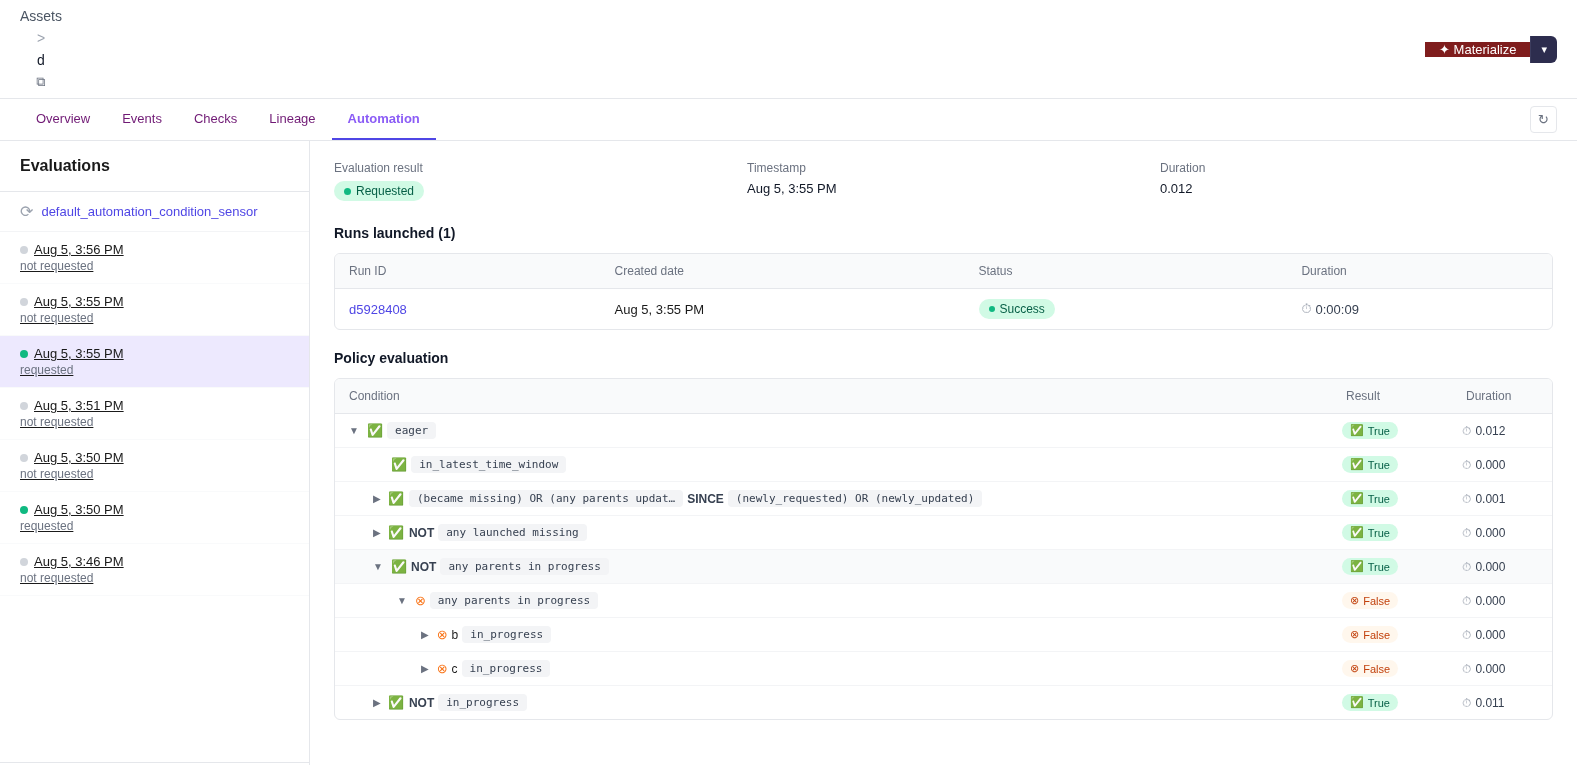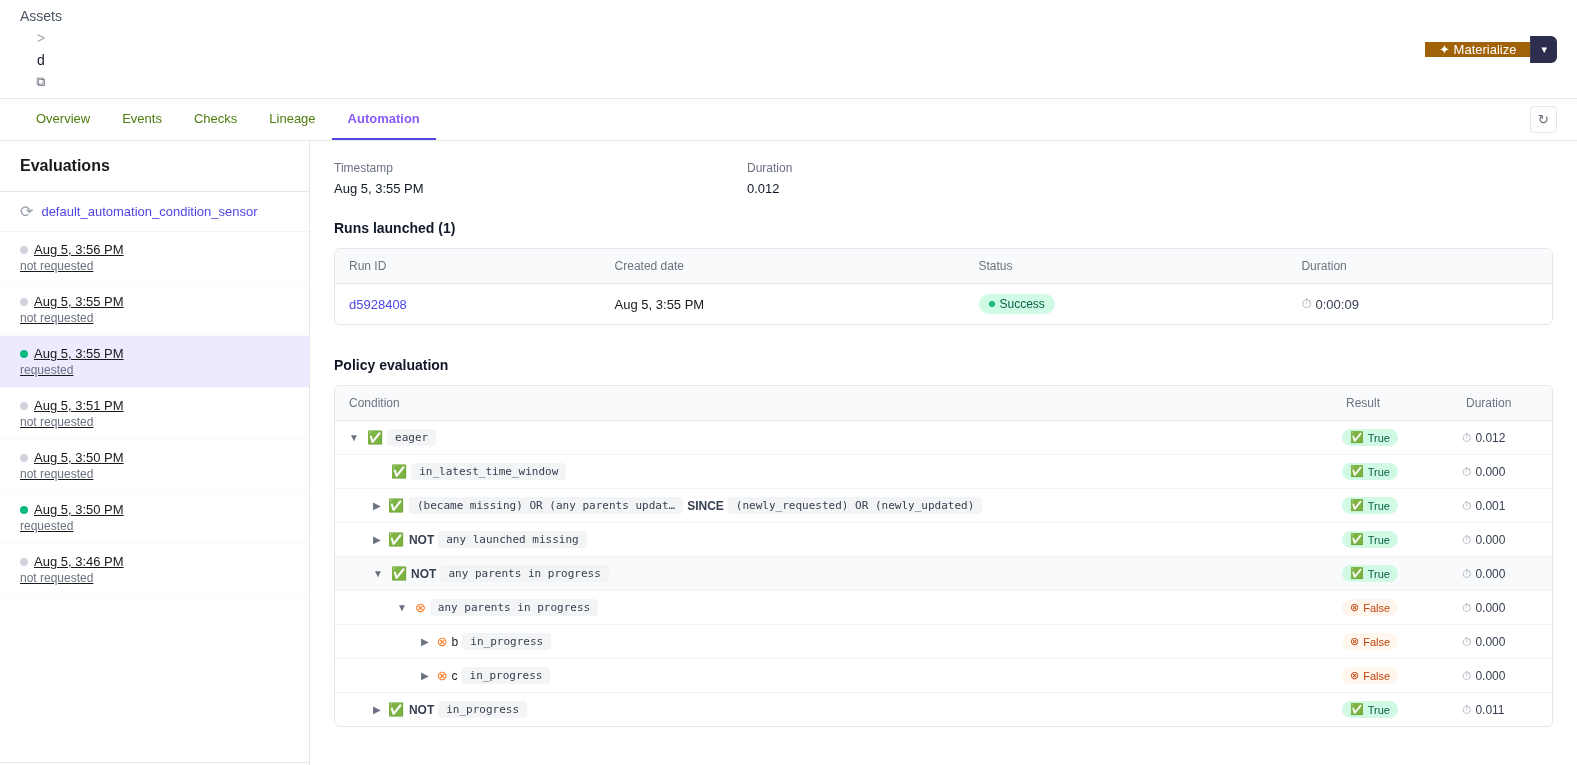--- a/index.html
+++ b/index.html
@@ -13,37 +13,37 @@
     .breadcrumb { display: flex; align-items: center; gap: 6px; font-size: 14px; color: #6b7280; flex-direction: column; }
     .breadcrumb .assets-link { color: #4b5563; font-weight: 500; }
     .breadcrumb .sep { color: #9ca3af; }
     .breadcrumb .current { color: #111827; font-weight: 500; }
     .breadcrumb .icon-btn { background: none; border: none; cursor: pointer; color: #6b7280; font-size: 13px; }
     .materialize-btn {
       display: flex; align-items: center; gap: 0;
       border-radius: 6px; overflow: hidden;
     }
     .mat-main {
-      background: #a16207; color: #fff; border: none; padding: 0 14px;
+      background: #7f1d1d; color: #fff; border: none; padding: 0 14px;
       font-size: 13px; cursor: pointer; display: flex; align-items: center; gap: 6px;
     }
     .mat-arrow {
       background: #2d2d4e; color: #fff; border: none; border-left: 1px solid #3d3d5e;
       padding: 7px 10px; font-size: 11px; cursor: pointer;
     }
 
     
     .nav-tabs {
       display: flex; align-items: center; gap: 0;
       padding: 0 20px; border-bottom: 1px solid #e5e7eb;
       justify-content: space-between;
     }
     .tabs-left { display: flex; gap: 0; }
     .tab {
-      padding: 12px 16px; font-size: 13px; color: #4d7c0f;
+      padding: 12px 16px; font-size: 13px; color: #701a75;
       border-bottom: 2px solid transparent; cursor: pointer;
       text-decoration: none;
     }
     .tab.active { color: #8b5cf6; border-bottom-color: #4f46e5; font-weight: 700; }
     .refresh-btn { background: none; border: 1px solid #e5e7eb; border-radius: 4px; padding: 5px 7px; cursor: pointer; color: #6b7280; }
 
     
     .main-layout { display: flex; height: calc(100vh - 88px); overflow: hidden; }
 
     
@@ -93,21 +93,21 @@
       padding: 3px 10px; font-size: 12px; font-weight: 500;
     }
     .badge-success {
       display: inline-flex; align-items: center; gap: 5px;
       background: #d1fae5; color: #065f46; border-radius: 12px;
       padding: 3px 10px; font-size: 12px; font-weight: 500;
     }
 
     
     .section-title { font-size: 14px; font-weight: 600; margin-bottom: 12px; color: #111827; }
-    .table-wrap { border: 1px solid #e5e7eb; border-radius: 6px; overflow: hidden; margin-bottom: 32px; }
+    .table-wrap { border: 1px solid #e5e7eb; border-radius: 6px; overflow: hidden; margin-bottom: 20px; }
     table { width: 100%; border-collapse: collapse; }
     th { padding: 10px 14px; text-align: left; font-size: 12px; color: #6b7280; background: #f9fafb; border-bottom: 1px solid #e5e7eb; font-weight: 500; }
     td { padding: 10px 14px; font-size: 13px; border-bottom: 1px solid #f3f4f6; vertical-align: middle; }
     tr:last-child td { border-bottom: none; }
     .link { color: #4f46e5; text-decoration: none; cursor: pointer; }
 
     
     .policy-table-wrap { border: 1px solid #e5e7eb; border-radius: 6px; overflow: hidden; }
     .policy-table { width: 100%; border-collapse: collapse; }
     .policy-table th { padding: 10px 14px; text-align: left; font-size: 12px; color: #6b7280; background: #f9fafb; border-bottom: 1px solid #e5e7eb; font-weight: 500; }
@@ -227,20 +227,29 @@
     <div class="pagination">
       <button class="page-btn">← Previous</button>
       <button class="page-btn">Next →</button>
     </div>
   </div>
 
   <div class="content">
 
     <div class="eval-result-section">
       <div class="eval-result-grid">
+        <div>
+          <div class="field-label">Evaluation result</div>
+          <div>
+            <span class="badge-requested">
+              <span style="width:7px;height:7px;background:#10b981;border-radius:50%;display:inline-block;"></span>
+              <span>Requested</span>
+            </span>
+          </div>
+        </div>
         <div>
           <div class="field-label">Timestamp</div>
           <div class="field-value">Aug 5, 3:55 PM</div>
         </div>
         <div>
           <div class="field-label">Duration</div>
           <div class="field-value">0.012</div>
         </div>
       </div>
     </div>

